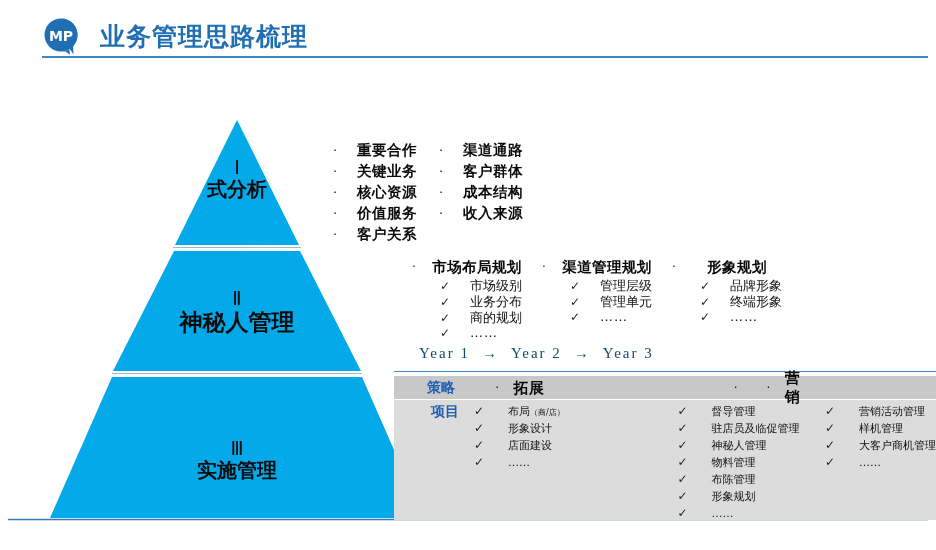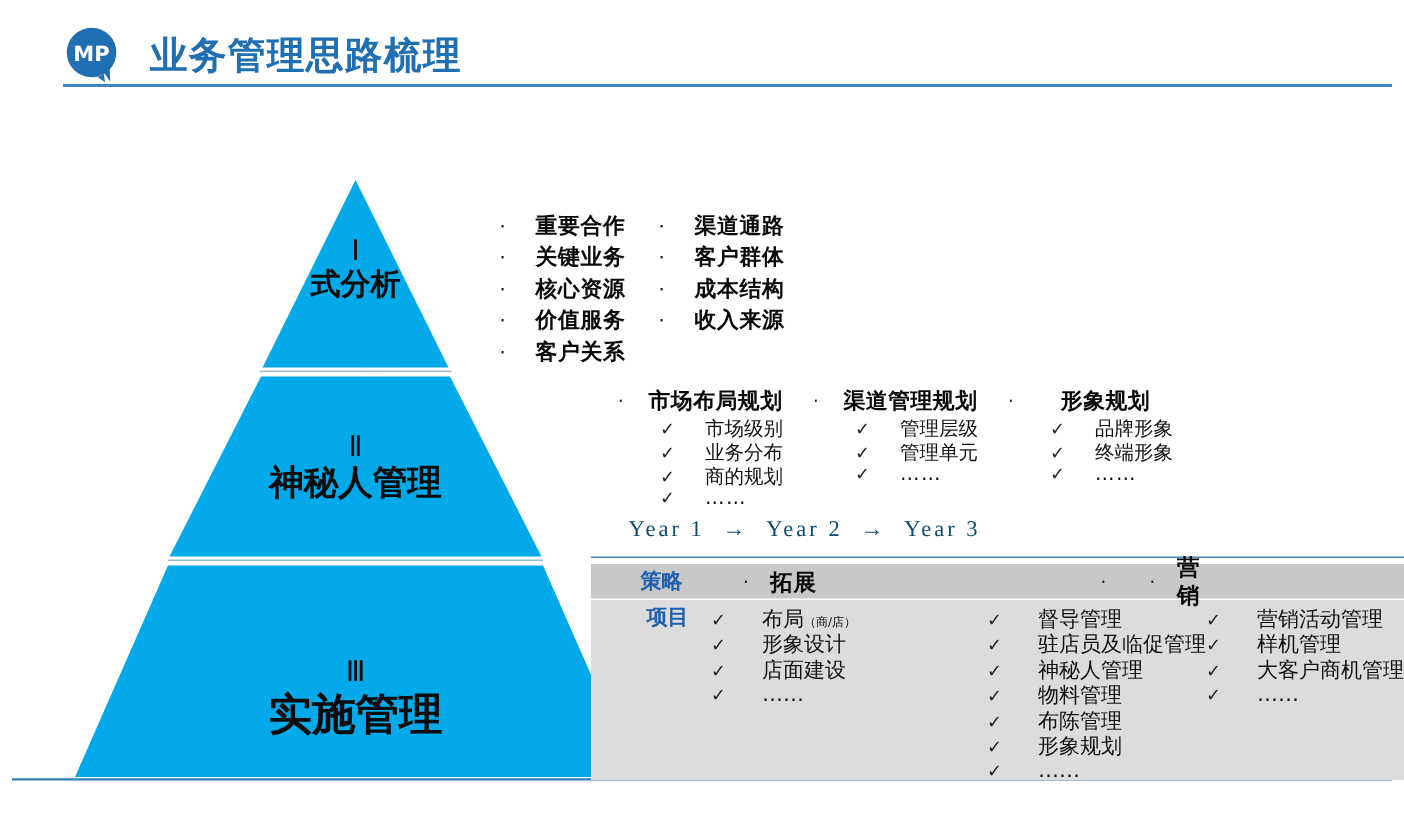--- a/index.html
+++ b/index.html
@@ -30,21 +30,21 @@
   #pyr{position:absolute;left:0;top:0;width:936px;height:550px;}
 
   
   .tier-cap{
     position:absolute;text-align:center;color:#0c0c0c;
     line-height:1.18;white-space:nowrap;
   }
   .tier-roman{font-size:19px;font-weight:400;}
   .t1-name{font-size:20px;font-weight:600;}
   .t2-name{font-size:23px;font-weight:600;}
-  .t3-name{font-size:29px;font-weight:600;}
+  .t3-name{font-size:20px;font-weight:600;}
 
   
   .t1-wrap{position:absolute;left:333px;top:141px;display:flex;gap:22px;}
   .t1-col{display:flex;flex-direction:column;gap:2px;}
   .t1-li{display:flex;align-items:baseline;height:19px;}
   .t1-bullet{width:24px;text-align:left;font-size:13px;color:#111;line-height:19px;}
   .t1-txt{font-size:14.5px;font-weight:700;color:#0b0b0b;letter-spacing:.5px;white-space:nowrap;}
 
   
   .t2-wrap{position:absolute;left:412px;top:258px;display:flex;gap:20px;}
@@ -73,21 +73,21 @@
   .g-h-strategy{font-size:14px;font-weight:700;color:#1F5FAE;width:56px;}
   .g-h-dot{font-size:12px;color:#111;width:34px;text-align:center;}
   .g-h-item{font-size:15px;font-weight:700;color:#0a0a0a;letter-spacing:.5px;}
 
   .g-project{position:absolute;left:411px;top:403px;font-size:14px;font-weight:700;color:#1F5FAE;margin-left:20px;}
 
   .g-cols{position:absolute;left:394px;top:404px;width:542px;display:flex;}
   .g-col{display:flex;flex-direction:column;}
   .g-li{display:flex;align-items:baseline;height:17px;}
   .g-chk{width:34px;font-size:12px;color:#222;text-align:left;}
-  .g-txt{font-size:14px;color:#111;white-space:nowrap;}
+  .g-txt{font-size:11px;color:#111;white-space:nowrap;}
   .g-sub{font-size:8px;color:#111;}
 </style>
 </head>
 <body>
 
 <div id="stage">
 
   <div class="hdr-logo">
     <svg width="38" height="38" viewBox="0 0 38 38">
       <path d="M18 1.5 A16.5 16.5 0 1 1 17.9 34.5 L17.9 34.5 L22.5 34.5 L27 37.8 L26.2 31.8 A16.5 16.5 0 0 0 18 1.5 Z" fill="#1F6FB2"></path>

